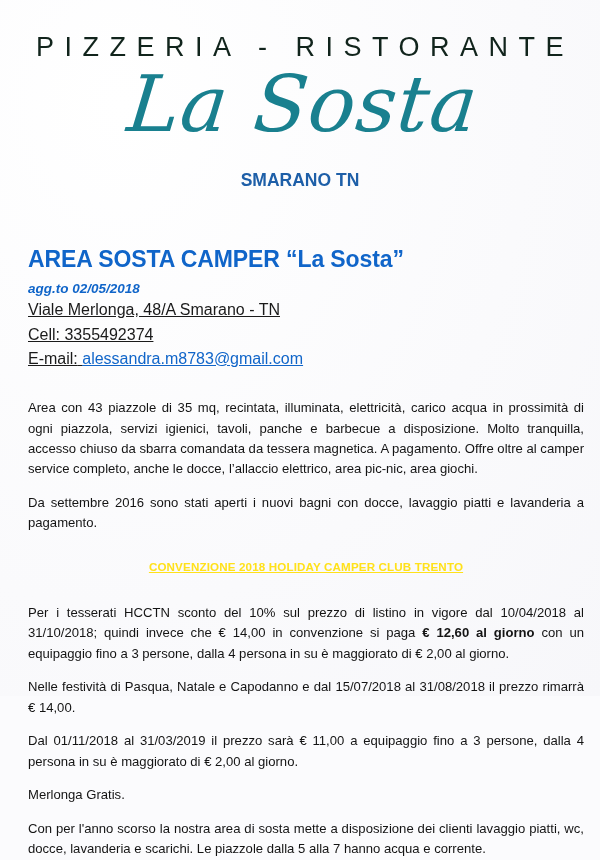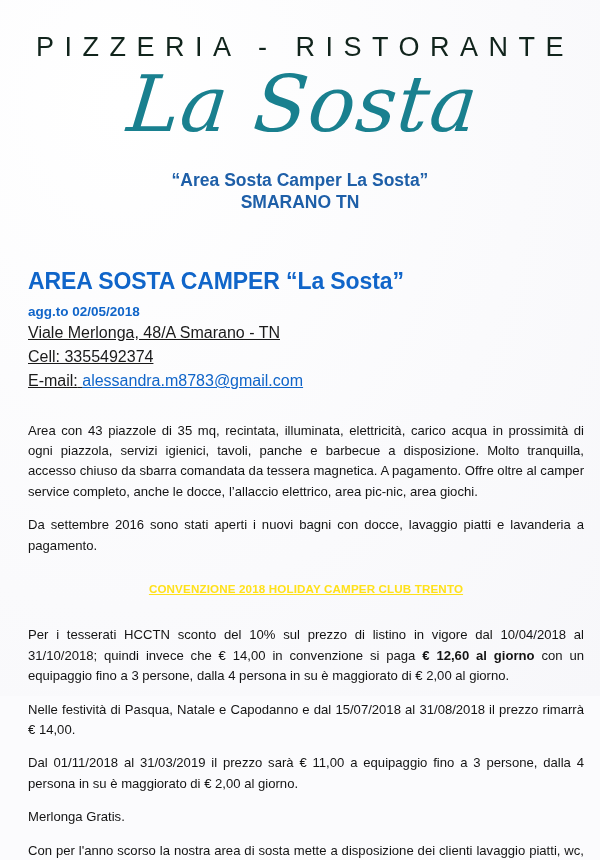--- a/index.html
+++ b/index.html
@@ -70,20 +70,21 @@
     font-size: 23px;
     font-weight: bold;
     letter-spacing: -0.1px;
     line-height: 1.1;
   }
   .updated {
     margin-top: 9px;
     color: #1065c9;
     font-size: 13.5px;
     font-weight: bold;
+    font-style: italic;
   }
   .contact-line {
     font-size: 16px;
     color: #1a1a1a;
     line-height: 1.52;
     font-weight: 500;
     text-decoration: underline;
   }
   .contact-line.first {
     margin-top: 2px;
@@ -127,21 +128,20 @@
 <body>
 
 <div class="page">
 
   <div class="letterhead">
     <div class="brand-line">PIZZERIA - RISTORANTE</div>
     <div class="brand-script">La Sosta</div>
   </div>
 
   <div class="subtitle">
-    <div>“Area Sosta Camper La Sosta”</div>
     <div>SMARANO TN</div>
   </div>
 
   <div class="content">
 
     <div class="main-title">AREA SOSTA CAMPER “La Sosta”</div>
 
     <div class="updated">agg.to 02/05/2018</div>
 
     <div class="contact-line first">Viale Merlonga, 48/A Smarano  - TN</div>

